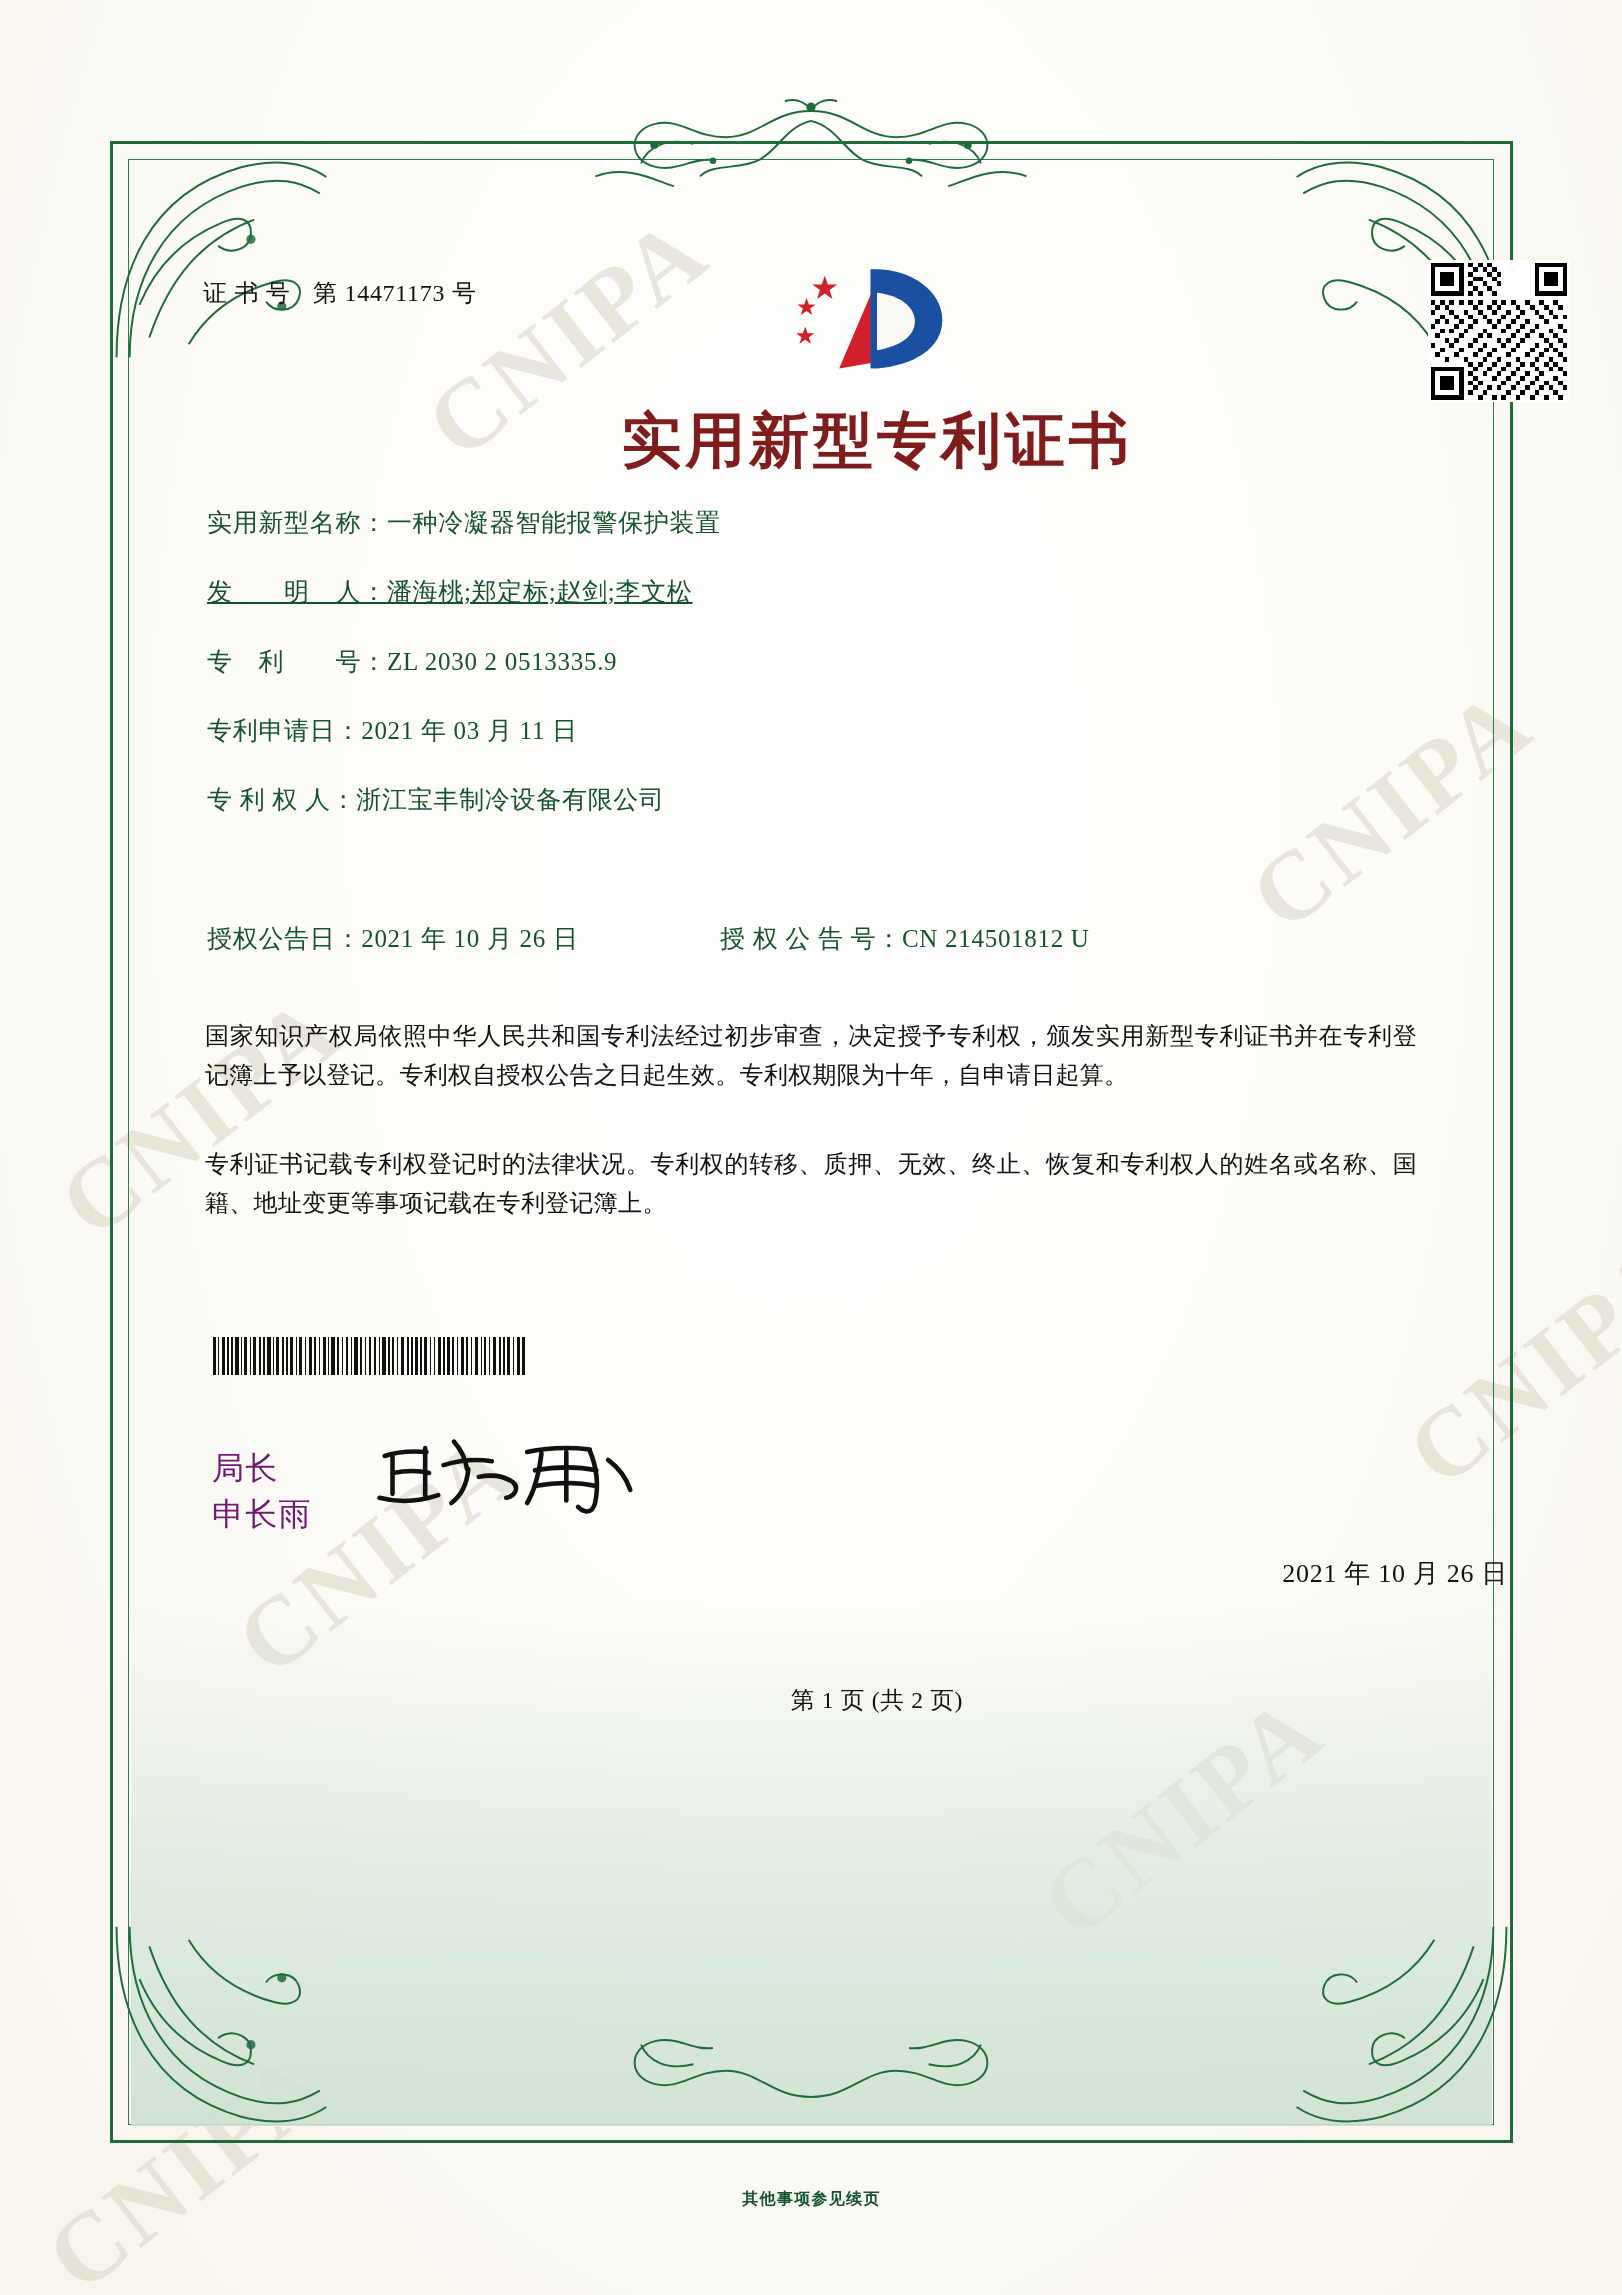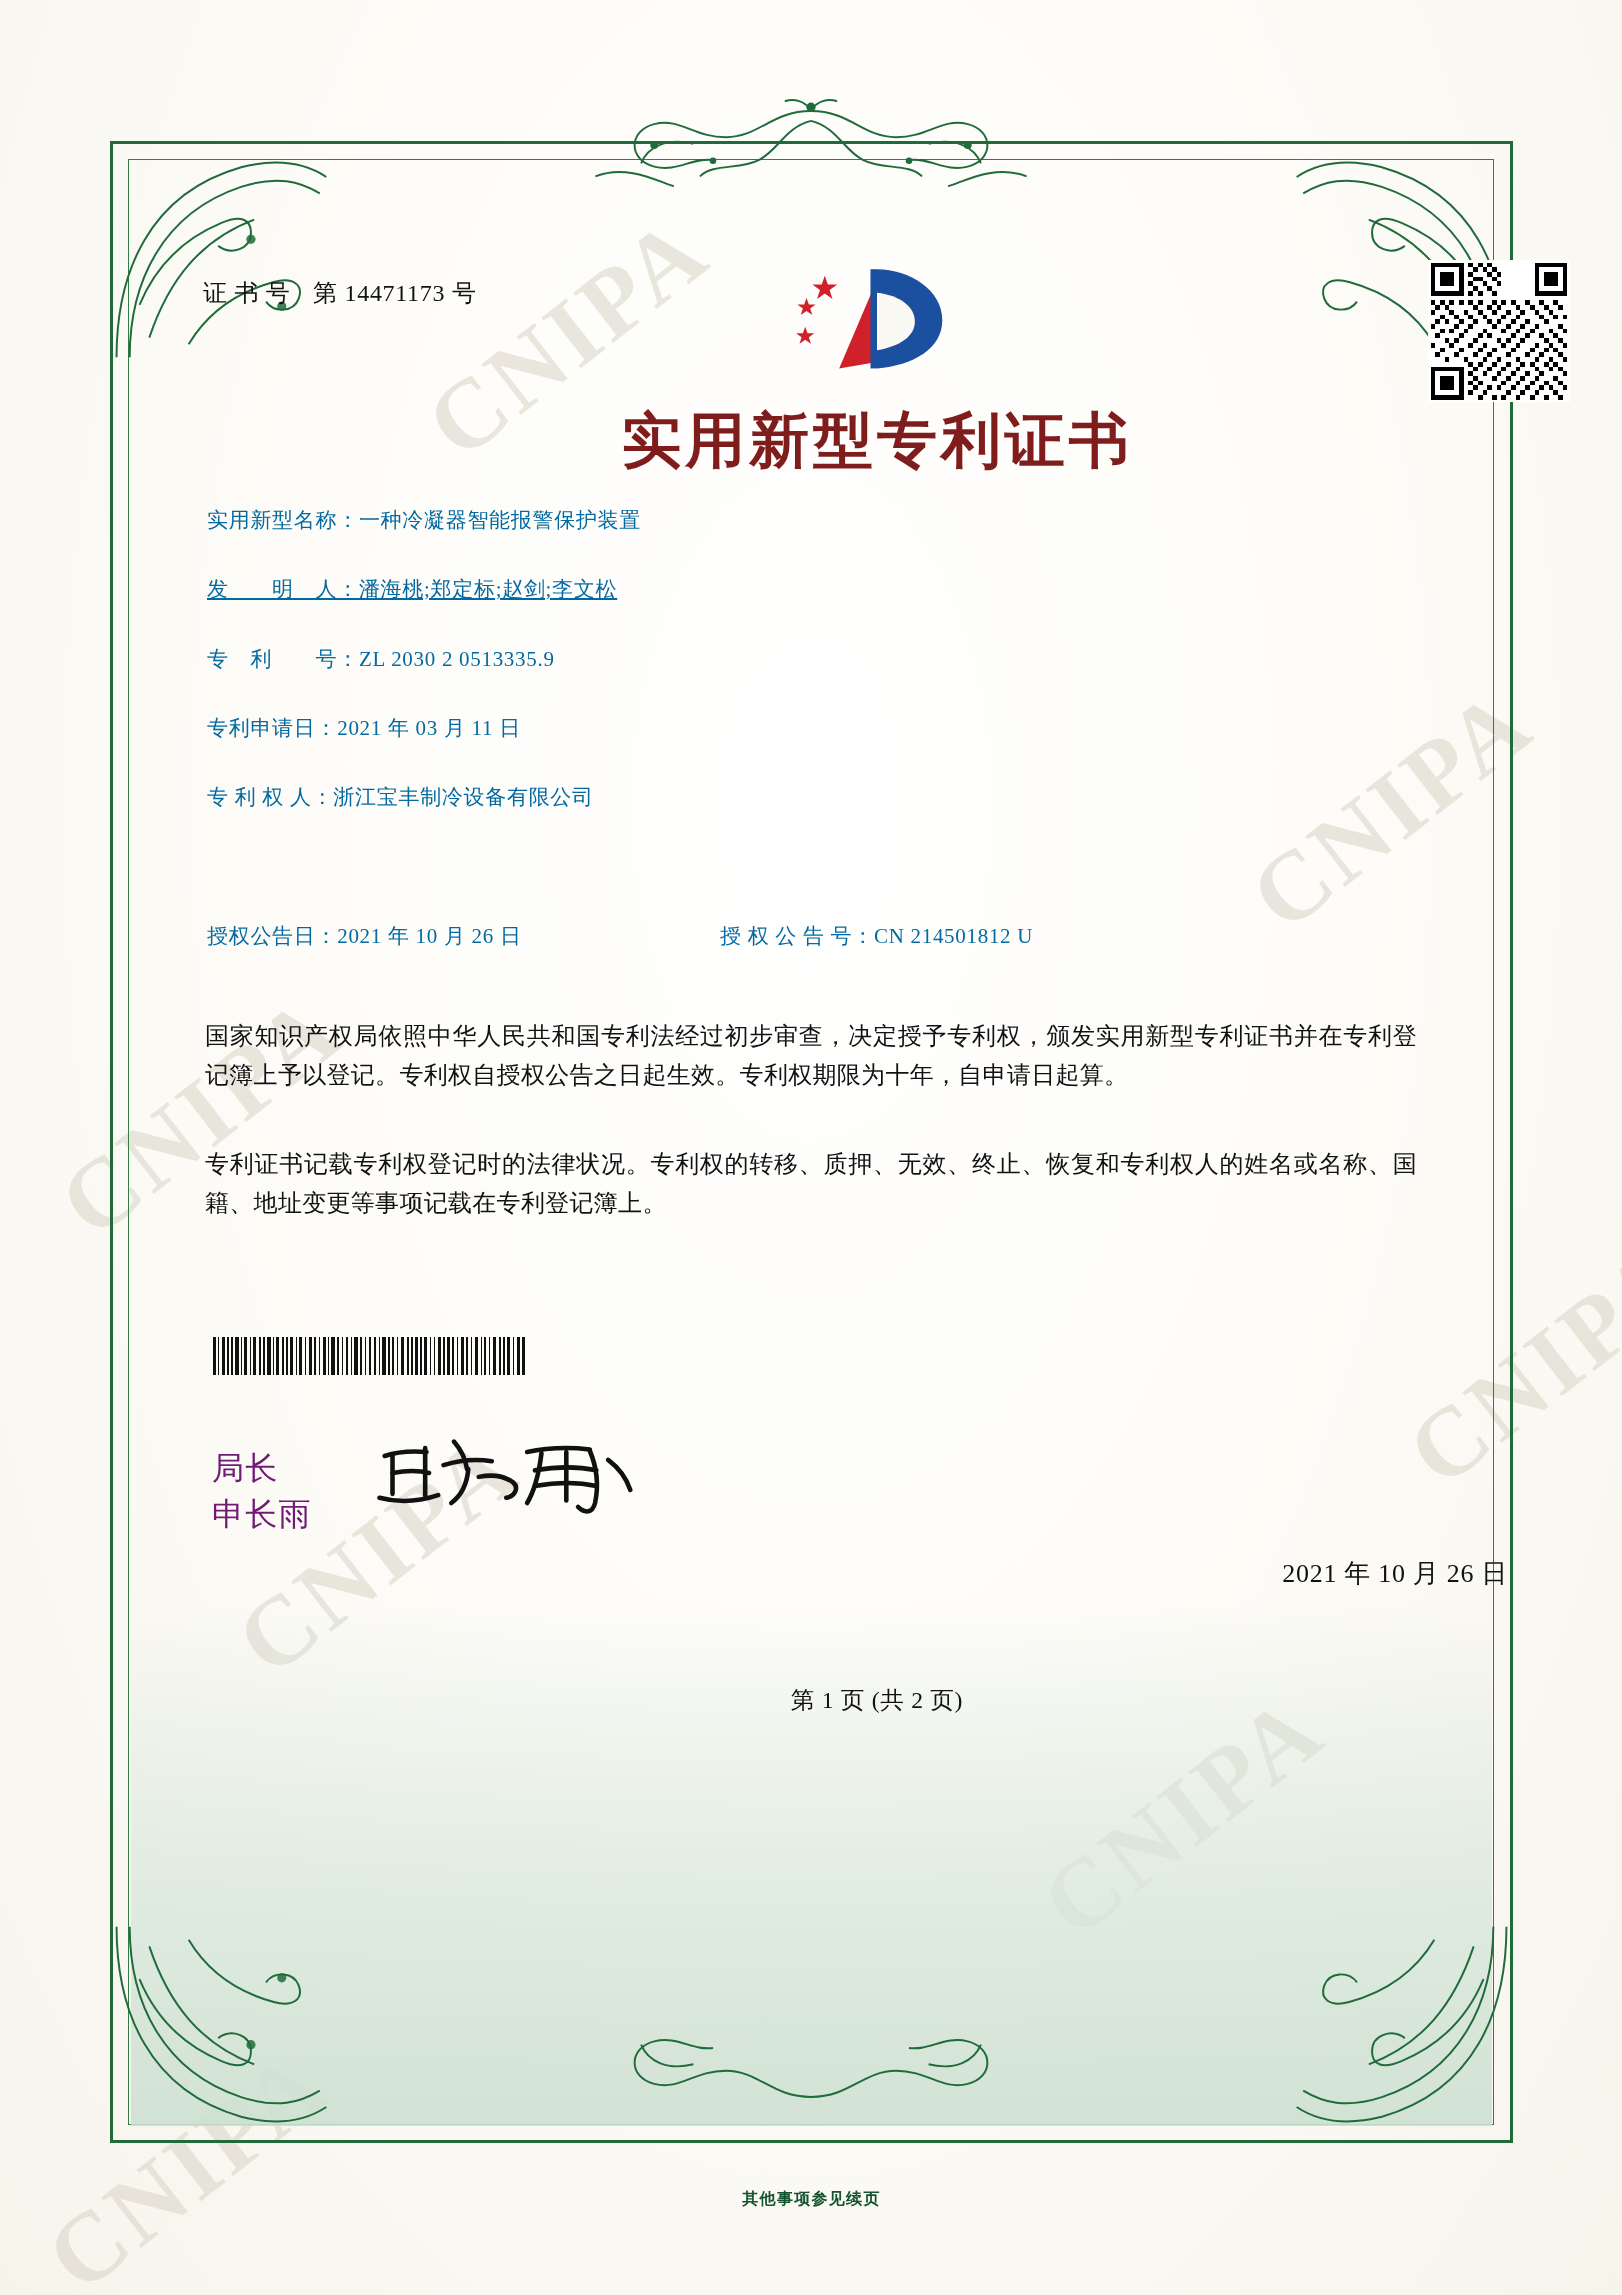--- a/index.html
+++ b/index.html
@@ -130,22 +130,22 @@
     font-size: 60px;
     font-weight: 700;
     letter-spacing: 3.9px;
     color: #7f1d1d;
     font-family: "Liberation Serif", "DejaVu Serif", serif;
   }
 
   .field {
     position: absolute;
     left: 79px;
-    font-size: 21px;
-    color: #0369a1;
+    font-size: 25px;
+    color: #14532d;
     white-space: nowrap;
     text-align: right;
   }
   .field .lbl { letter-spacing: 0.7px; }
   .field .val { letter-spacing: 0.7px; }
 
   #f-name    { top: 347px; }
   #f-invent  { top: 416px; text-decoration: underline; }
   #f-patno   { top: 486px; }
   #f-appdate { top: 555px; }

